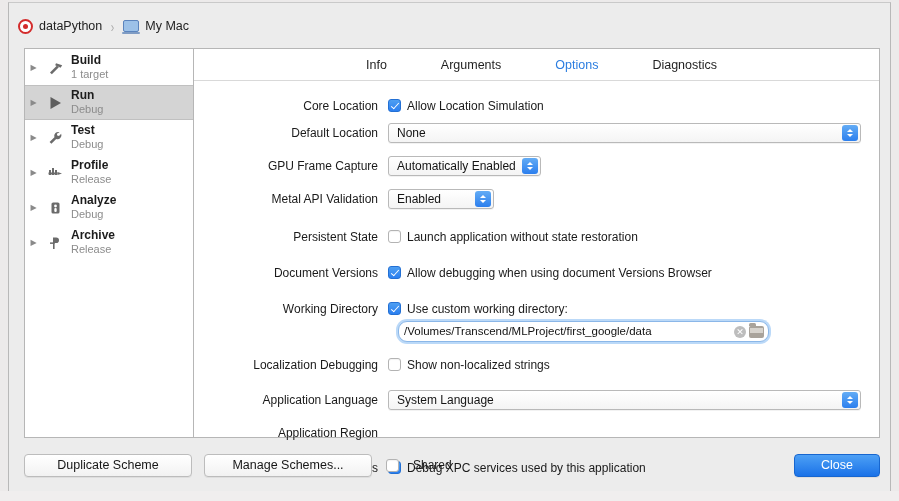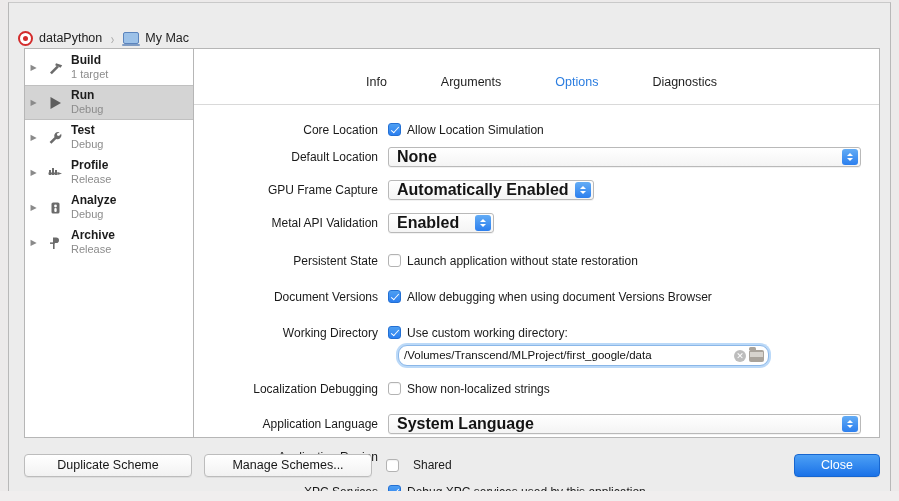--- a/index.html
+++ b/index.html
@@ -29,21 +29,21 @@
     border-top: 1px solid #c9c9c9;
     border-left: 1px solid #b8b8b8;
     border-right: 1px solid #b8b8b8;
     box-sizing: border-box;
   }
 
   
   .breadcrumb {
     position: absolute;
     left: 18px;
-    top: 26px;
+    top: 14px;
     height: 24px;
     display: flex;
     align-items: center;
     gap: 6px;
   }
   .bc-item {
     display: flex;
     align-items: center;
     gap: 6px;
   }
@@ -158,26 +158,25 @@
 
   
   .content {
     flex: 1;
     position: relative;
     background: #fff;
   }
   .tabbar {
     height: 31px;
     display: flex;
-    align-items: flex-start;
+    align-items: center;
     justify-content: center;
     gap: 46px;
     border-bottom: 1px solid #d9d9d9;
     padding-left: 10px;
-    margin-top: 24px;
   }
   .tab {
     font-size: 12.5px;
     color: #1f1f1f;
     padding: 2px 4px;
     cursor: default;
   }
   .tab.active { color: #2b7de0; }
 
   .form {
@@ -233,25 +232,24 @@
   .popup {
     height: 20px;
     border: 1px solid #b9b9b9;
     border-radius: 3px;
     background: linear-gradient(#ffffff, #f4f4f4);
     box-sizing: border-box;
     display: flex;
     align-items: center;
     position: relative;
     padding: 0 24px 0 8px;
-    font-size: 16px;
+    font-size: 12px;
     color: #141414;
     box-shadow: 0 1px 0 rgba(0,0,0,.05);
     white-space: nowrap;
-    font-weight: bold;
   }
   .popup.wide { flex: 1; }
   .popup.auto { flex: 0 0 auto; }
   .popup .arrows {
     position: absolute;
     right: 2px; top: 1px;
     width: 16px; height: 16px;
     border-radius: 3px;
     background: linear-gradient(#63acf5, #2c7fee);
     display: flex;

